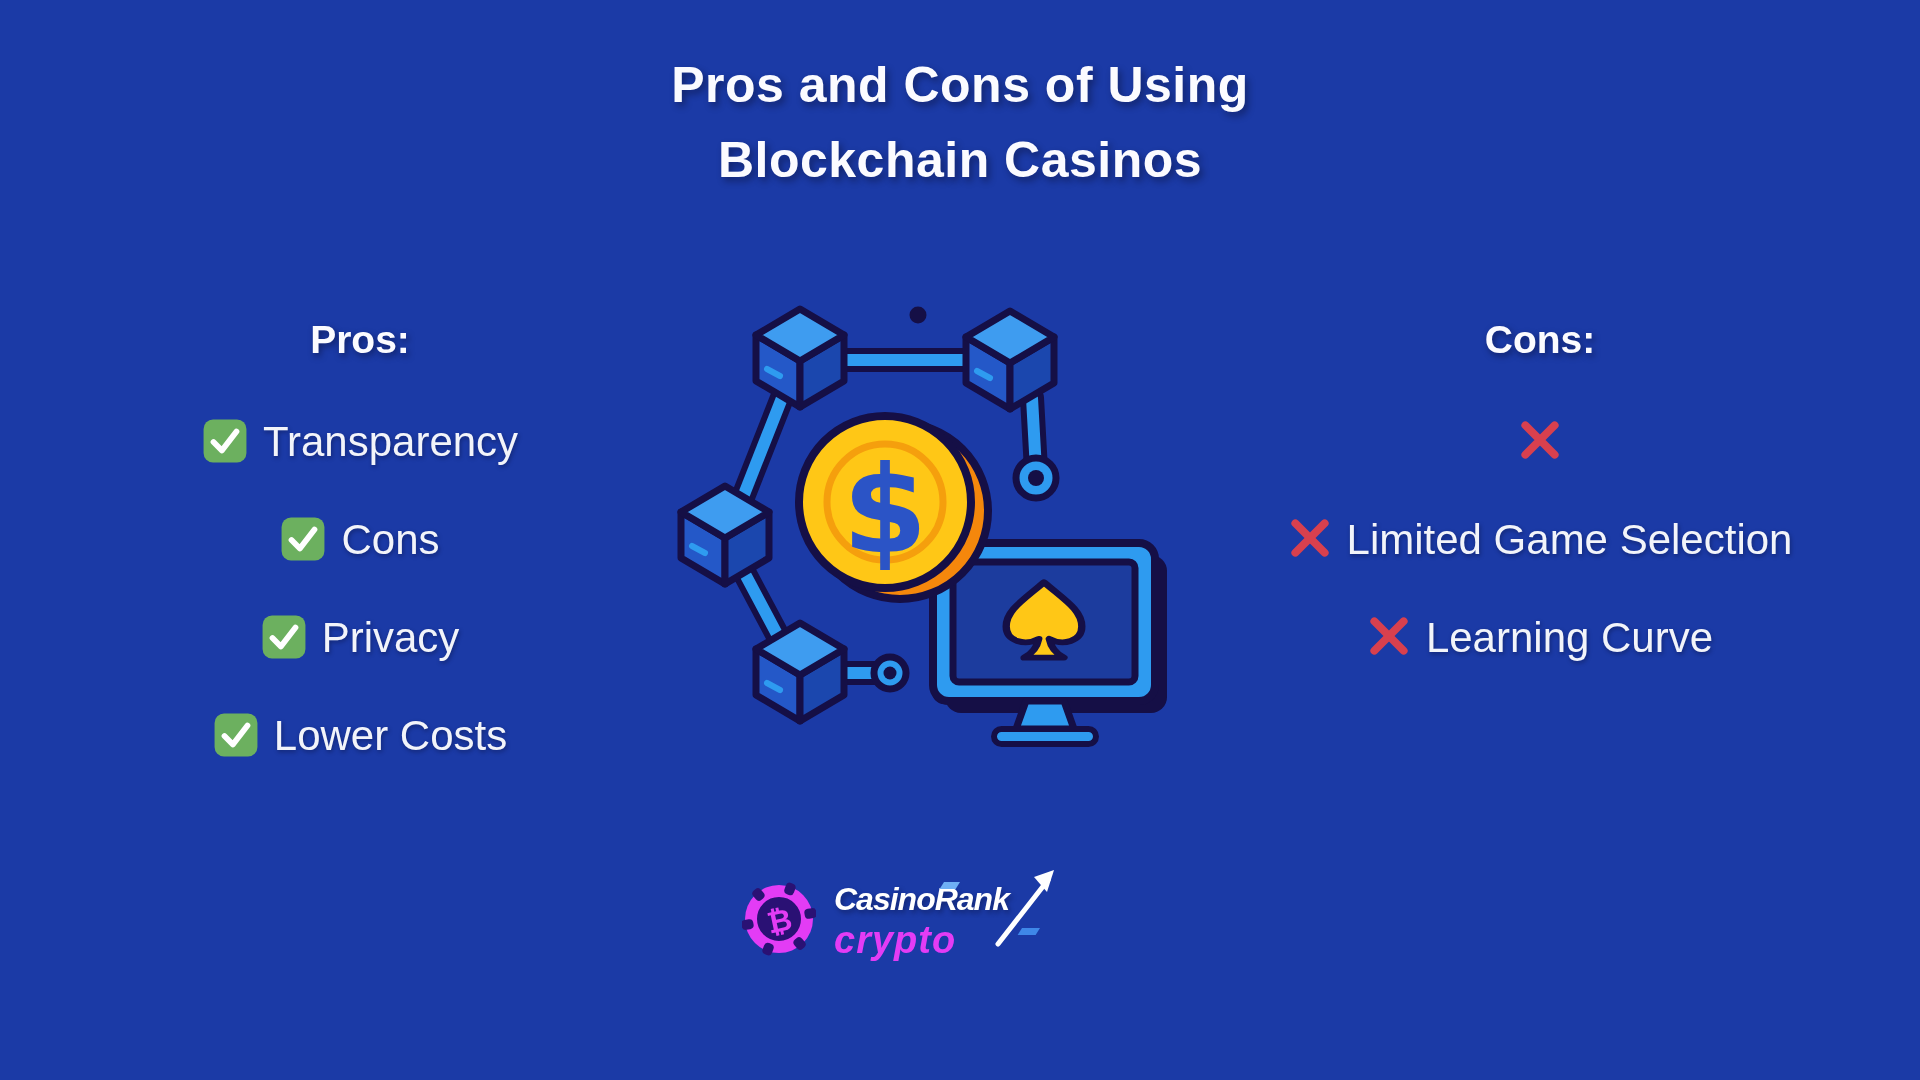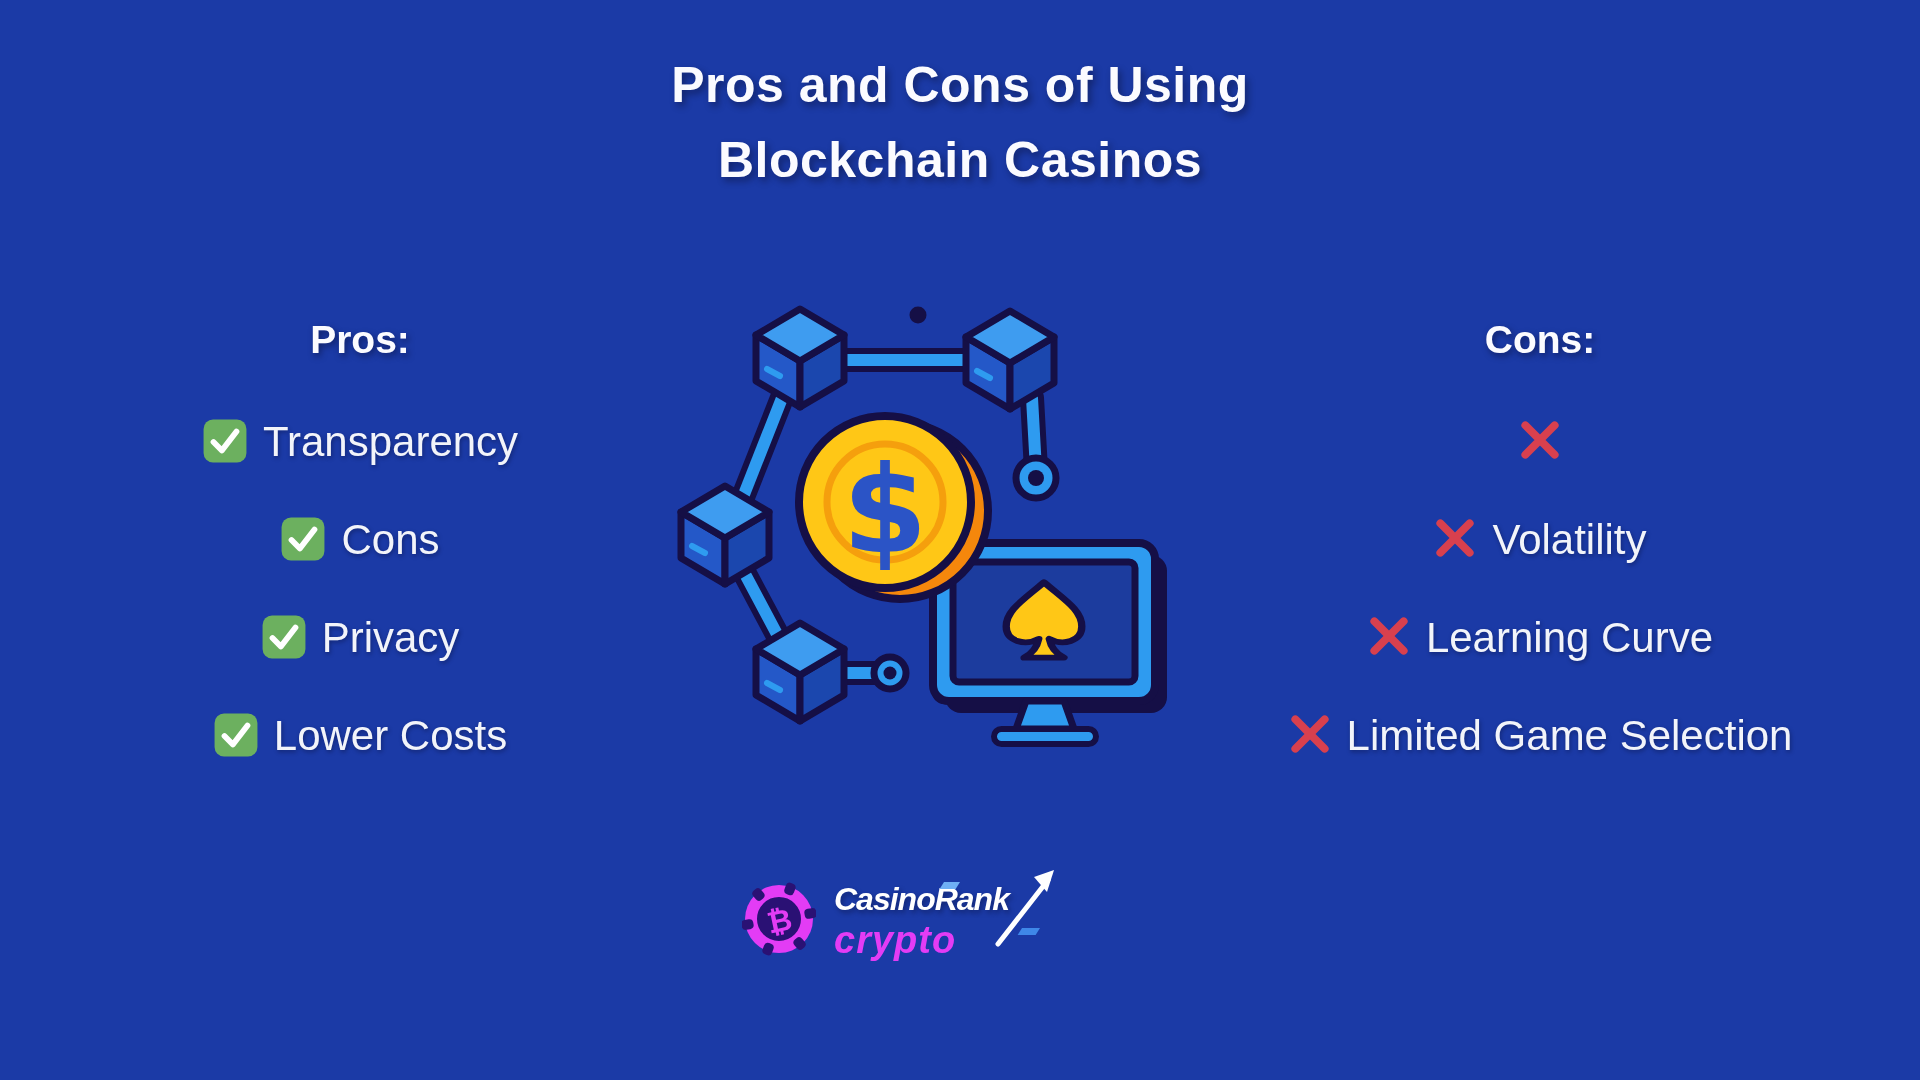--- a/index.html
+++ b/index.html
@@ -96,33 +96,27 @@
     <div class="items">
       <div class="item">
         <svg width="44" height="44" viewBox="0 0 42 42">
             <path d="M7,7 L35,35 M35,7 L7,35" stroke="#D8404E" stroke-width="7.5" stroke-linecap="round"></path>
           </svg>
       </div>
       <div class="item">
         <svg width="44" height="44" viewBox="0 0 42 42">
             <path d="M7,7 L35,35 M35,7 L7,35" stroke="#D8404E" stroke-width="7.5" stroke-linecap="round"></path>
           </svg>
-        <span>Volatility</span>
+        <span>Limited Game Selection</span>
       </div>
       <div class="item">
         <svg width="44" height="44" viewBox="0 0 42 42">
             <path d="M7,7 L35,35 M35,7 L7,35" stroke="#D8404E" stroke-width="7.5" stroke-linecap="round"></path>
           </svg>
         <span>Learning Curve</span>
-      </div>
-      <div class="item">
-        <svg width="44" height="44" viewBox="0 0 42 42">
-            <path d="M7,7 L35,35 M35,7 L7,35" stroke="#D8404E" stroke-width="7.5" stroke-linecap="round"></path>
-          </svg>
-        <span>Limited Game Selection</span>
       </div>
     </div>
   </div>
 
   <svg class="illustration" width="520" height="500" viewBox="0 0 520 500">
     <defs>
       <g id="cube" stroke="#150F46" stroke-width="7" stroke-linejoin="round">
         <path d="M-44,-23 L0,3 L0,49 L-44,23 Z" fill="#2458C8"></path>
         <path d="M44,-23 L0,3 L0,49 L44,23 Z" fill="#1B47AE"></path>
         <path d="M0,-49 L44,-23 L0,3 L-44,-23 Z" fill="#3E9CF0"></path>

